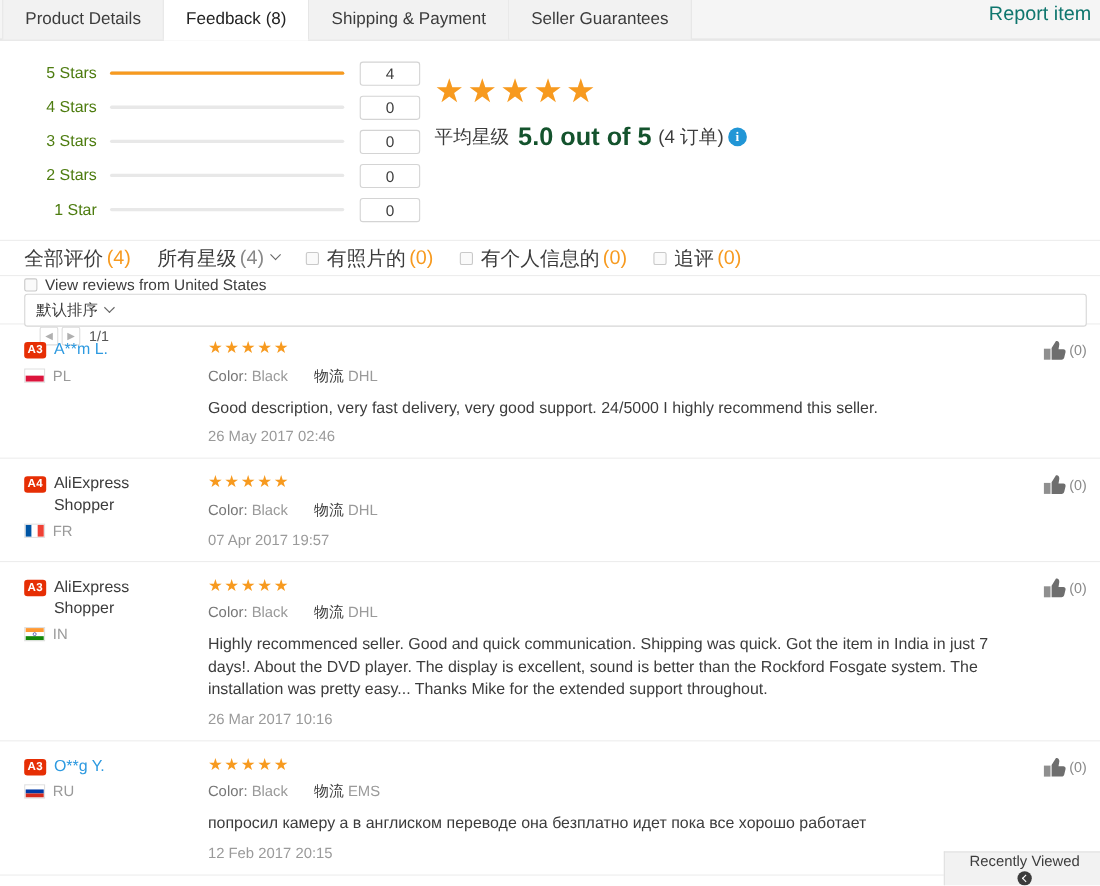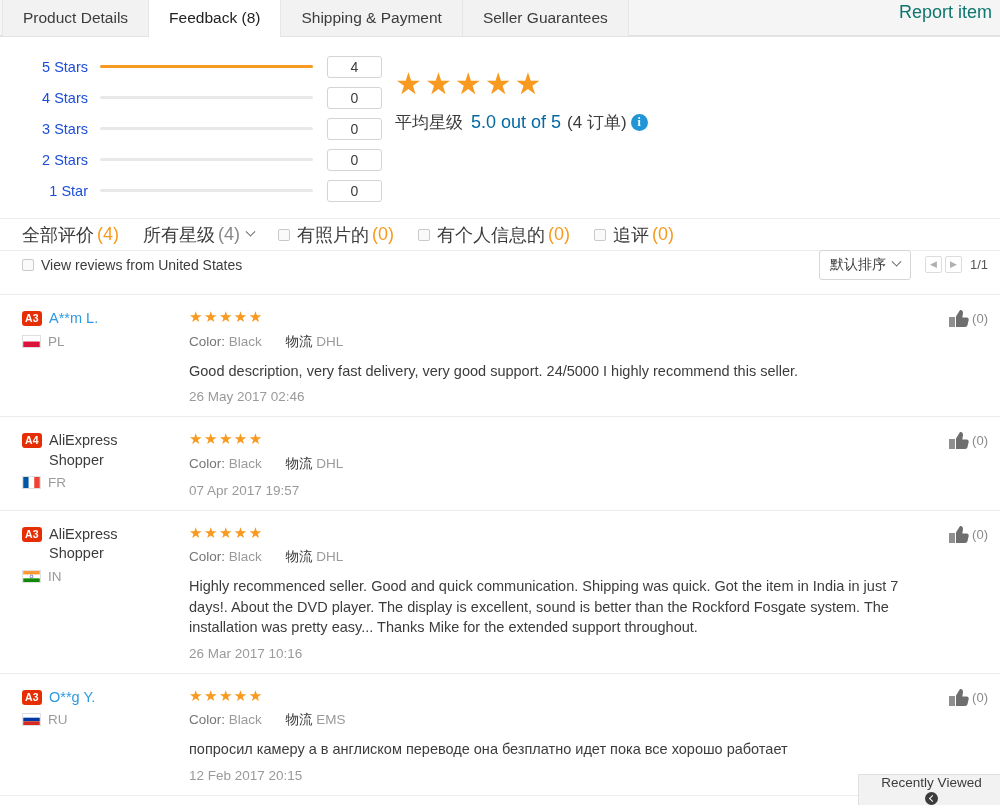--- a/index.html
+++ b/index.html
@@ -71,21 +71,21 @@
   .bars { width: 395px; padding-left: 22px; }
   .bar-row {
     display: flex; align-items: center;
     height: 31px;
   }
   .bar-label {
     width: 78px;
     text-align: right;
     padding-right: 12px;
     font-size: 14.5px;
-    color: #1d4ed8;
+    color: #4d7c0f;
     white-space: nowrap;
   }
   .bar-track {
     width: 213px;
     height: 3px;
     background: #e8e8e8;
     border-radius: 2px;
     position: relative;
     cursor: pointer;
   }
@@ -116,24 +116,24 @@
     line-height: 1;
     margin-bottom: 12px;
   }
   .avg-line {
     display: flex; align-items: center;
     font-size: 17px;
     color: #3c3c3c;
     white-space: nowrap;
   }
   .avg-line .num {
-    color: #0369a1;
-    font-weight: normal;
+    color: #14532d;
+    font-weight: bold;
     margin: 0 6px 0 8px;
-    font-size: 18px;
+    font-size: 23px;
   }
   .info-icon {
     display: inline-flex;
     align-items: center; justify-content: center;
     width: 17px; height: 17px;
     border-radius: 50%;
     background: #2196d6;
     color: #fff;
     font-size: 12px;
     font-weight: bold;
@@ -174,24 +174,25 @@
     width: 12px; height: 12px;
     border: 1px solid #c9c9c9;
     background: #fafafa;
     border-radius: 2px;
     margin-right: 7px;
     cursor: pointer;
   }
 
   
   .sortrow {
-    display: flex; align-items: center;
+    display: flex; 
     padding: 0 12px 16px 22px;
     height: 44px;
     border-bottom: 1px solid #ededed;
+    flex-direction: column;
   }
   .viewfrom {
     display: flex; align-items: center;
     font-size: 14px; color: #3c3c3c;
     cursor: pointer;
   }
   .sortrow-spacer { flex: 1; }
   .sort-select {
     display: flex; align-items: center;
     border: 1px solid #d6d6d6;

